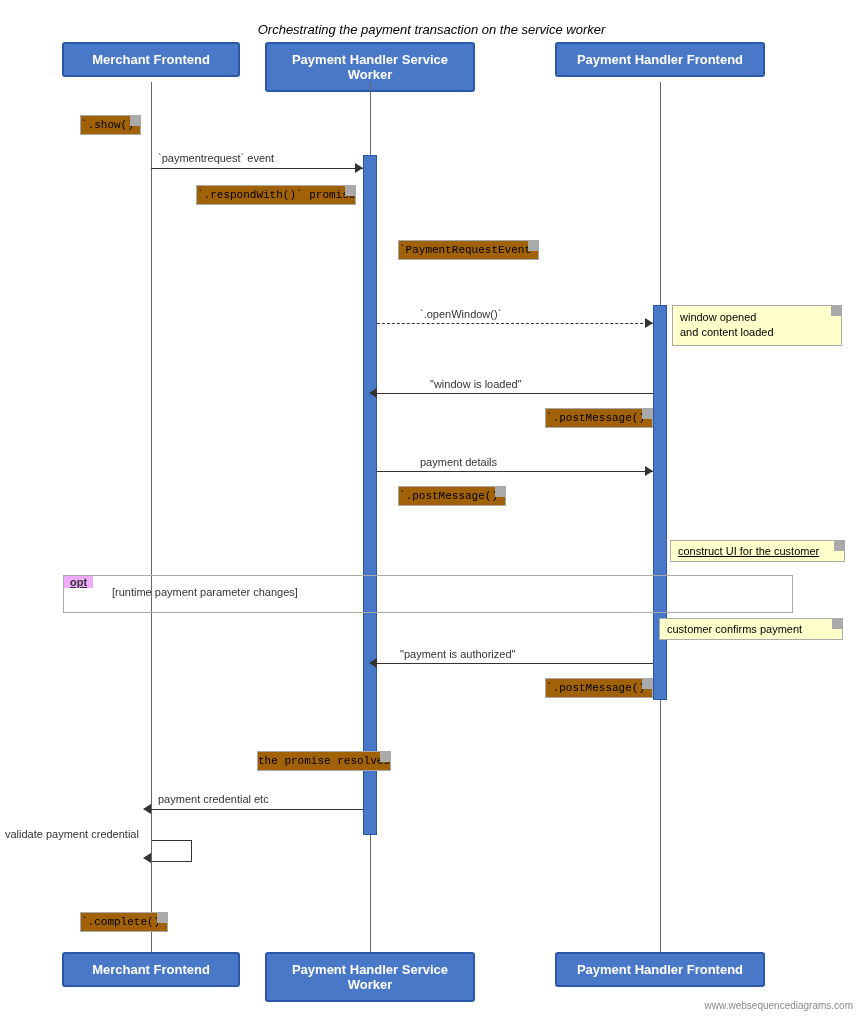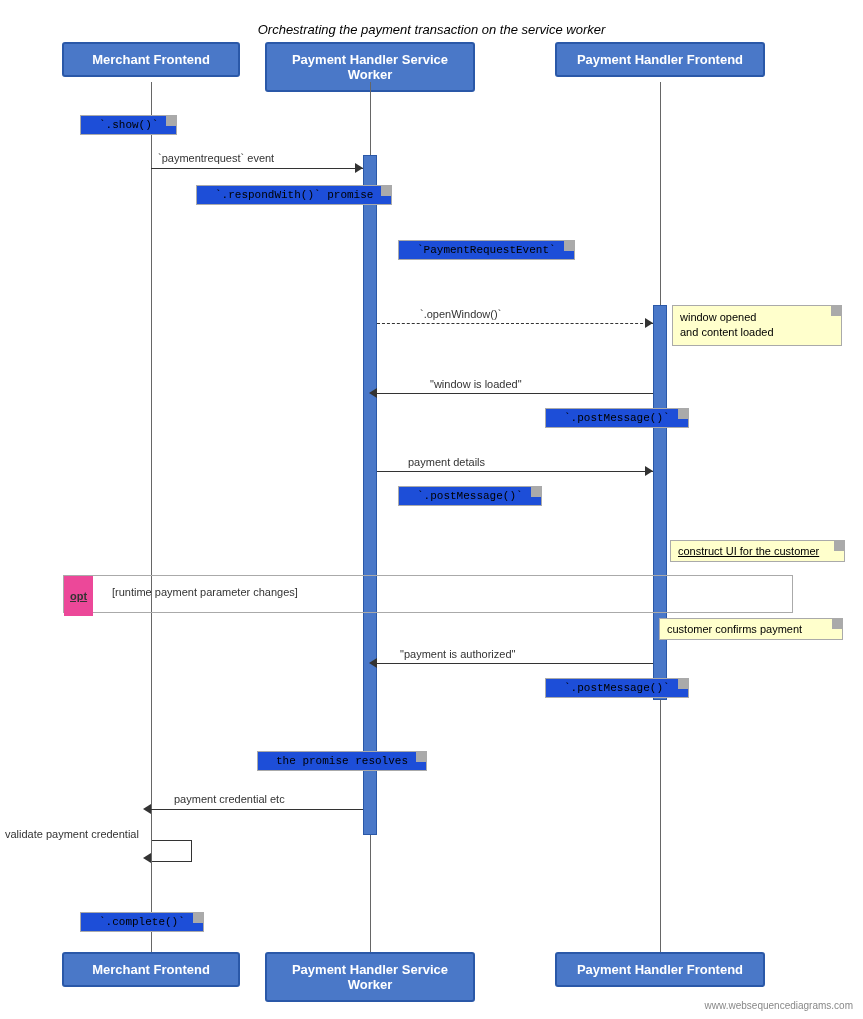--- a/index.html
+++ b/index.html
@@ -78,49 +78,49 @@
       content: '';
       position: absolute;
       top: 0; right: 0;
       border-width: 0 10px 10px 0;
       border-style: solid;
       border-color: #fff #aaa #aaa #fff;
     }
     
     .code-note {
       position: absolute;
-      background: #1d4ed8;
+      background: #a16207;
       border: 1px solid #aaa;
-      padding: 3px 18px;
+      padding: 3px 0;
       font-family: 'Courier New', Courier, monospace;
       font-size: 11px;
       white-space: nowrap;
     }
     .code-note::before {
       content: '';
       position: absolute;
       top: 0; right: 0;
       border-width: 0 10px 10px 0;
       border-style: solid;
       border-color: #ddd #aaa #aaa #ddd;
     }
     
     .opt-container {
       position: absolute;
       border: 1px solid #aaa;
       background: rgba(255,255,255,0.0);
     }
     .opt-label {
       position: absolute;
-      background: #ec4899;
+      background: #f0abfc;
       color: #333;
       font-family: Arial, sans-serif;
       font-size: 11px;
       font-weight: bold;
-      padding: 14px 6px;
+      padding: 0 6px;
       top: 0; left: 0; text-decoration: underline;
     }
     .opt-condition {
       position: absolute;
       font-family: Arial, sans-serif;
       font-size: 11px;
       color: #333;
       top: 2px;
       left: 45px;
     }
@@ -210,21 +210,21 @@
   <div class="arrow-line" style="left:377px;top:393px;width:276px;"></div>
   <div class="arrowhead-left" style="left:369px;top:388px;"></div>
   <div class="arrow-label" style="left:430px;top:378px;">"window is loaded"</div>
 
   <div class="code-note" style="left:545px;top:408px;">
     <span>`.postMessage()`</span>
   </div>
 
   <div class="arrow-line" style="left:377px;top:471px;width:276px;"></div>
   <div class="arrowhead-right" style="left:645px;top:466px;"></div>
-  <div class="arrow-label" style="left:408px;top:456px;">payment details</div>
+  <div class="arrow-label" style="left:420px;top:456px;">payment details</div>
 
   <div class="code-note" style="left:398px;top:486px;">
     <span>`.postMessage()`</span>
   </div>
 
   <div class="note-box" style="left:670px;top:540px;width:175px;text-decoration:underline;">
     construct UI for the customer
   </div>
 
   <div class="opt-container" style="left:63px;top:575px;width:730px;height:38px;">
@@ -245,21 +245,21 @@
   <div class="code-note" style="left:545px;top:678px;">
     <span>`.postMessage()`</span>
   </div>
 
   <div class="code-note" style="left:257px;top:751px;">
     <span>the promise resolves</span>
   </div>
 
   <div class="arrow-line" style="left:151px;top:809px;width:212px;"></div>
   <div class="arrowhead-left" style="left:143px;top:804px;"></div>
-  <div class="arrow-label" style="left:158px;top:793px;margin-left:16px;">payment credential etc</div>
+  <div class="arrow-label" style="left:158px;top:793px;">payment credential etc</div>
 
   <div class="arrow-label" style="left:5px;top:828px;">validate payment credential</div>
 
   <div style="position:absolute;left:152px;top:840px;width:40px;height:22px;border-top:1px solid #333;border-right:1px solid #333;border-bottom:1px solid #333;"></div>
   <div class="arrowhead-left" style="left:143px;top:853px;"></div>
 
   <div class="code-note" style="left:80px;top:912px;">
     <span>`.complete()`</span>
   </div>
 

